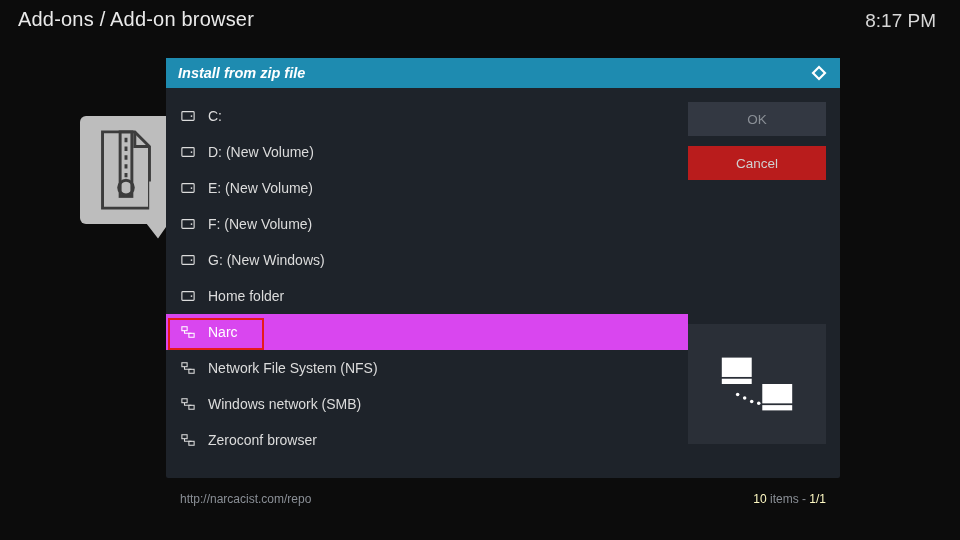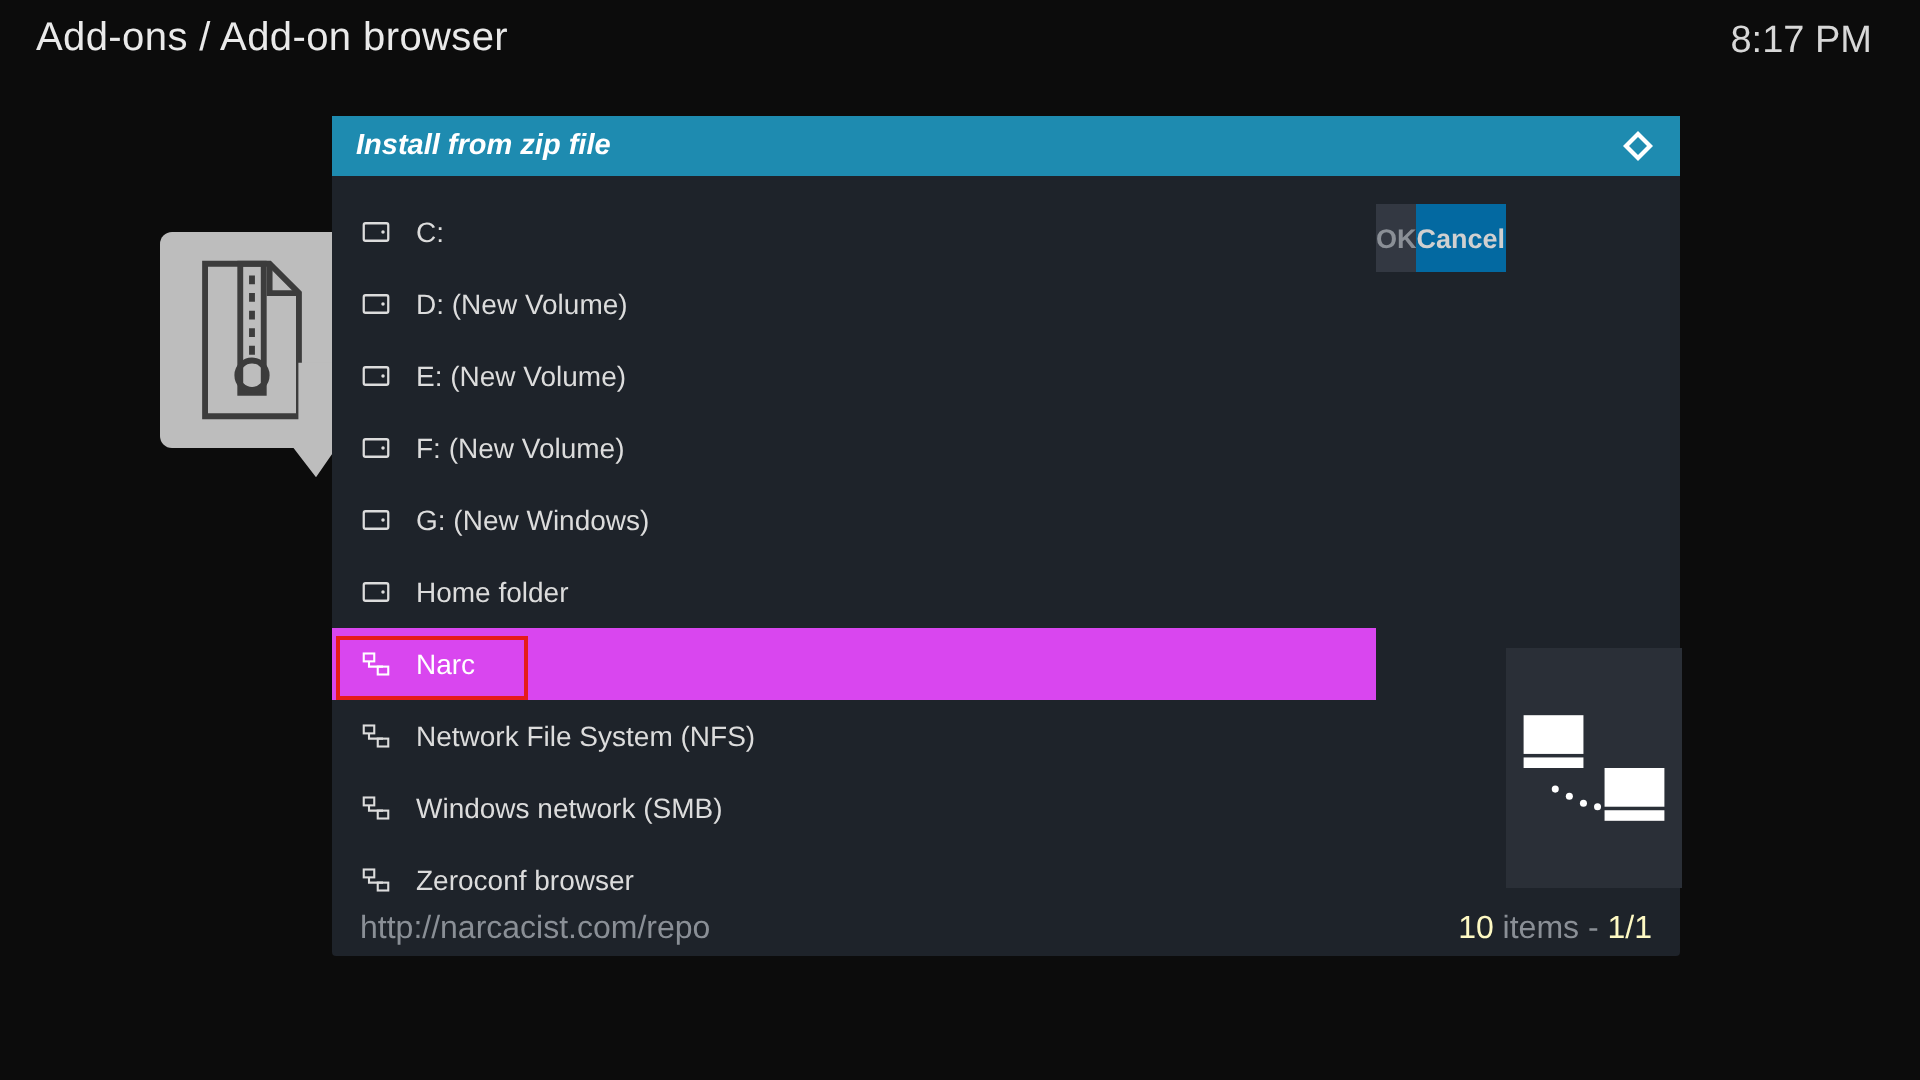--- a/index.html
+++ b/index.html
@@ -78,22 +78,21 @@
   }
   .list-col {
     flex: 1;
     min-width: 0;
     padding: 10px 0 0 0;
   }
   .side-col {
     width: 152px;
     padding: 14px 14px 0 0;
     display: flex;
-    flex-direction: row;
-    font-weight: bold;
+    flex-direction: column;
   }
   .list-row {
     display: flex;
     align-items: center;
     height: 36px;
     padding: 0 18px 0 14px;
     font-size: 14px;
     color: #dcdcdc;
     gap: 12px;
     cursor: pointer;
@@ -113,21 +112,21 @@
   .row-highlight-box {
     border: 2px solid #e61b1b;
     position: absolute;
     left: 168px; top: 318px;
     width: 96px; height: 32px;
     pointer-events: none;
   }
 
   .side-btn {
     height: 34px;
-    background: #0369a1;
+    background: #b91c1c;
     color: #d0d0d0;
     font-size: 13.5px;
     display: flex;
     align-items: center;
     justify-content: center;
     margin-bottom: 10px;
     cursor: pointer;
   }
   .side-btn.ok { background: #333842; color: #8a8f96; }
 
@@ -140,21 +139,22 @@
     align-items: center;
     justify-content: center;
   }
   .side-illus svg { width: 88px; height: 76px; }
 
   .dialog-footer {
     height: 26px;
     display: flex;
     align-items: center;
     padding: 0 14px;
-    font-size: 16px;
+    font-size: 12px;
+    margin-top: 34px;
   }
   .footer-path { color: #8a8f96; }
   .footer-count {
     margin-left: auto;
     color: #8a8f96;
   }
   .footer-count .accent { color: #fef9c3; }
 </style>
 </head>
 <body>

